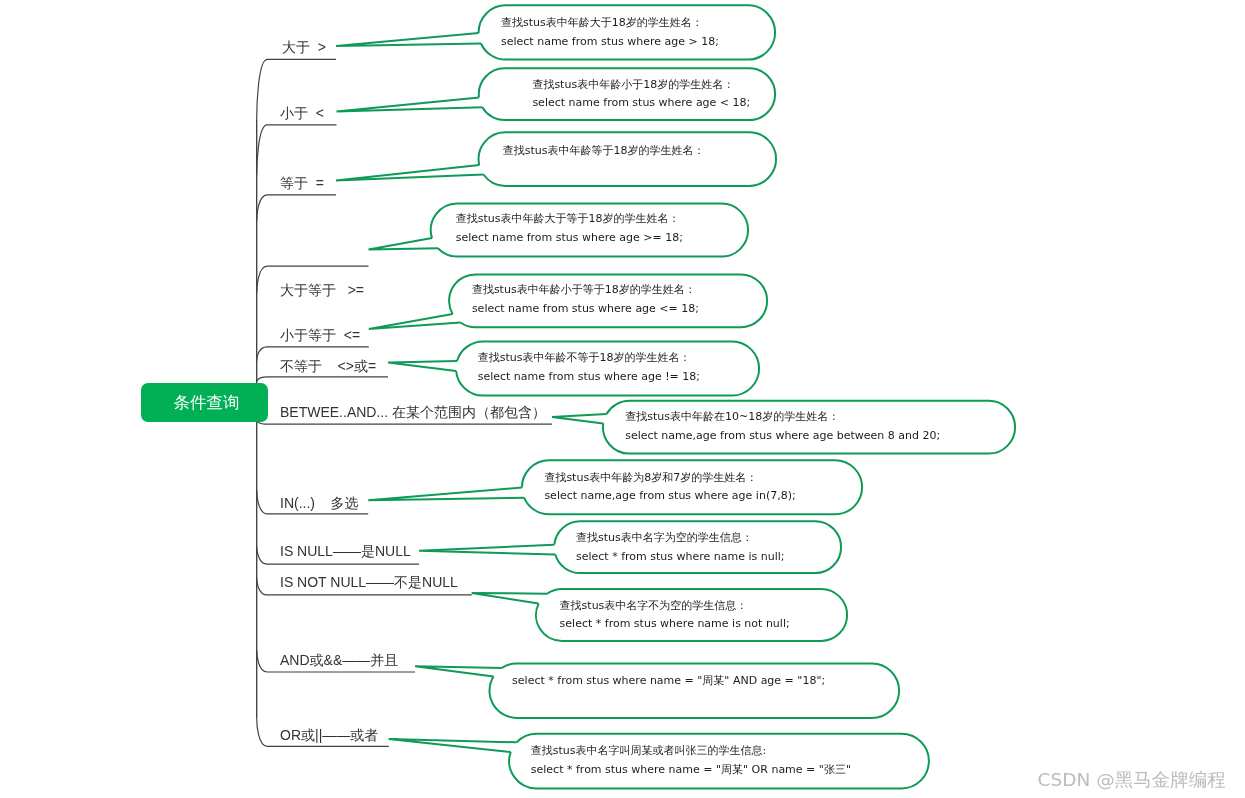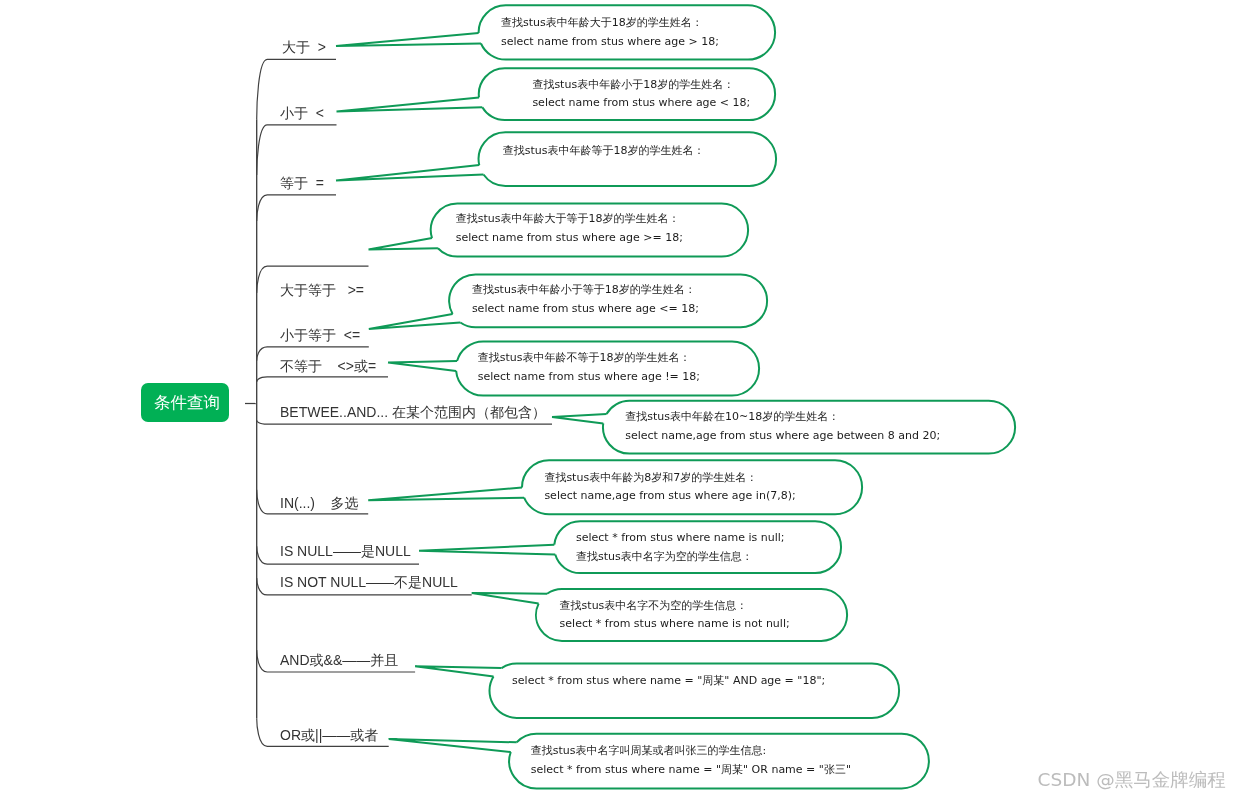--- a/index.html
+++ b/index.html
@@ -1,21 +1,21 @@
 <!DOCTYPE html>
 <html><head>
 <meta charset="utf-8">
 <title>条件查询 mindmap</title>
 <style>
   html,body{margin:0;padding:0;}
   body{width:1245px;height:798px;background:#ffffff;overflow:hidden;
        font-family:"DejaVu Sans",sans-serif;}
   #stage{position:relative;width:1245px;height:798px;}
   svg.layer{position:absolute;left:0;top:0;width:1245px;height:798px;}
-  .root-node{position:absolute;left:141.4px;top:383.2px;width:88px;height:39px;
+  .root-node{position:absolute;left:141.4px;top:383.2px;width:127px;height:39px;
      display:flex;align-items:center;justify-content:center;
      background:#01b055;color:#ffffff;border-radius:7px;font-size:16.5px;letter-spacing:0px;padding-left:3px;box-sizing:border-box;}
   .branch-label{position:absolute;white-space:nowrap;color:#333333;font-size:14px;
      line-height:14px;font-family:"Liberation Sans",sans-serif;}
   .callout-text{position:absolute;white-space:nowrap;color:#1c1c1c;font-size:11px;line-height:18.4px;}
   .watermark{position:absolute;left:1037.5px;top:767px;color:#bcbcbc;font-size:18.5px;white-space:nowrap;}
 </style>
 </head>
 <body style="background: rgb(255, 255, 255);">
 
@@ -115,22 +115,22 @@
       </div>
       <div class="callout-text" style="left: 625.2px; top: 408.3px;">
         <div>查找stus表中年龄在10~18岁的学生姓名：</div>
         <div>select name,age from stus where age between 8 and 20;</div>
       </div>
       <div class="callout-text" style="left: 544.4px; top: 468.7px;">
         <div>查找stus表中年龄为8岁和7岁的学生姓名：</div>
         <div>select name,age from stus where age in(7,8);</div>
       </div>
       <div class="callout-text" style="left: 576px; top: 529.3px;">
+        <div>查找stus表中名字为空的学生信息：</div>
         <div>select * from stus where name is null;</div>
-        <div>查找stus表中名字为空的学生信息：</div>
       </div>
       <div class="callout-text" style="left: 559.6px; top: 597px;">
         <div>查找stus表中名字不为空的学生信息：</div>
         <div>select * from stus where name is not null;</div>
       </div>
       <div class="callout-text" style="left: 512.1px; top: 672.2px;">
         <div>select * from stus where name = "周某" AND age = "18";</div>
       </div>
       <div class="callout-text" style="left: 530.8px; top: 742.1px;">
         <div>查找stus表中名字叫周某或者叫张三的学生信息:</div>

